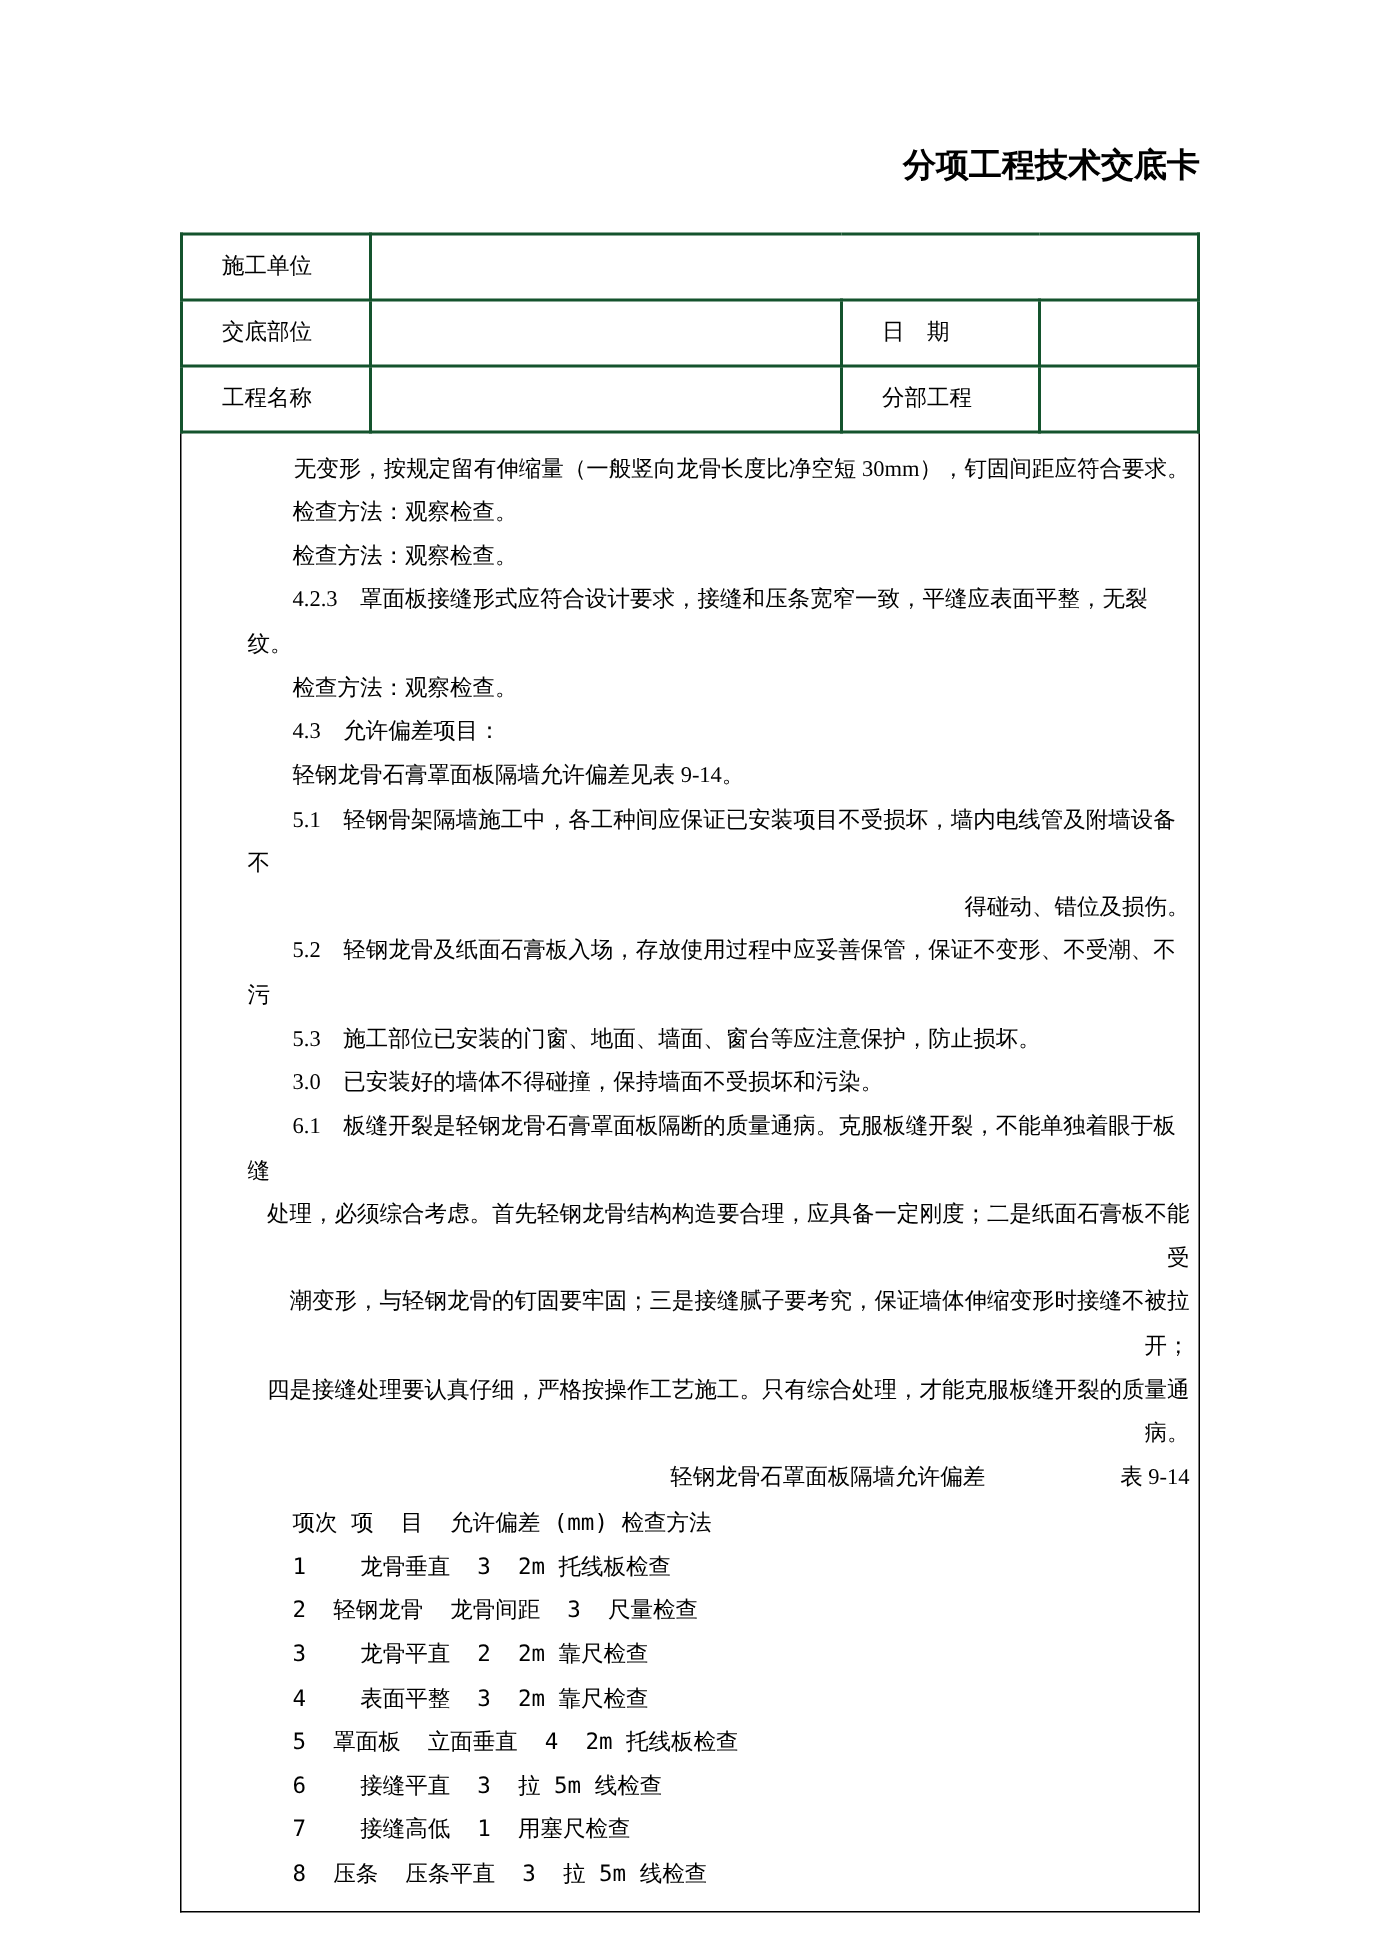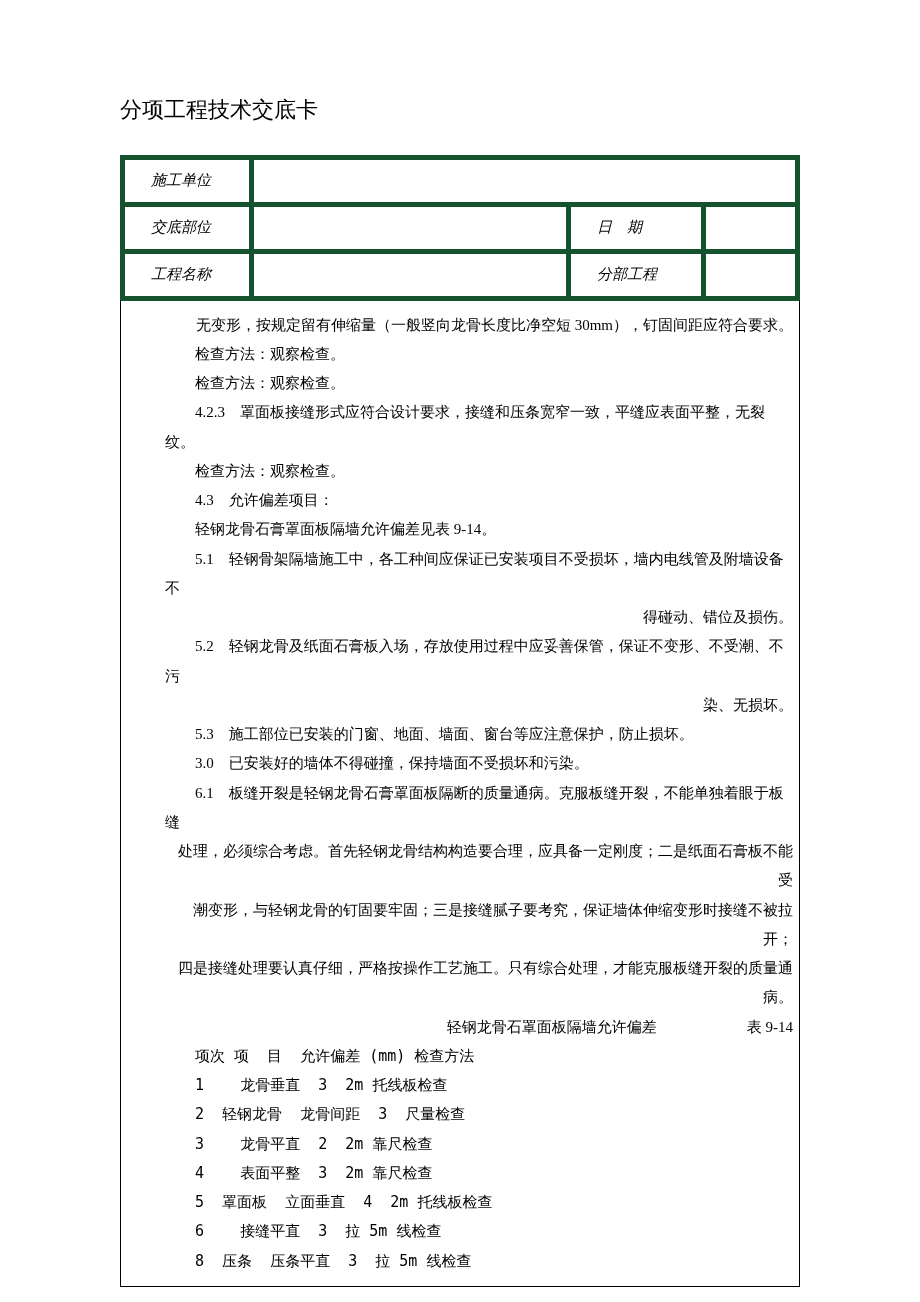--- a/index.html
+++ b/index.html
@@ -1,18 +1,18 @@
 <!DOCTYPE html>
 <html><head>
   <meta charset="utf-8">
   <style>
     body { font-family: 'SimSun', 'Songti SC', serif; margin: 0; padding: 80px 120px; font-size: 15px; color: #000; background: #fff; }
-    h1 { text-align: left; font-size: 22px; font-weight: normal; margin-bottom: 30px; }
+    h1 { text-align: right; font-size: 22px; font-weight: bold; margin-bottom: 30px; }
     table.head { border-collapse: collapse; width: 100%; }
-    table.head td { border: 5px solid #14532d; padding: 8px 26px; height: 26px; vertical-align: middle; font-style: italic; }
+    table.head td { border: 2px solid #14532d; padding: 8px 26px; height: 26px; vertical-align: middle; }
     .label-cell { width: 72px; }
     .content-box { border: 1px solid #000; border-top: none; padding: 10px 6px 10px 44px; line-height: 1.95; }
     .content-box p { margin: 0; text-indent: 2em; }
     .content-box p.noindent { text-indent: 0; text-align: right; }
     .tol-title { text-align: right; margin: 4px 0; }
     .tol-row { white-space: pre; font-family: 'SimSun', monospace; text-indent: 0; }
   </style>
 </head>
 <body>
 
@@ -43,30 +43,30 @@
   <p class="noindent">无变形，按规定留有伸缩量（一般竖向龙骨长度比净空短 30mm），钉固间距应符合要求。</p>
   <p>检查方法：观察检查。</p>
   <p>检查方法：观察检查。</p>
   <p>4.2.3 罩面板接缝形式应符合设计要求，接缝和压条宽窄一致，平缝应表面平整，无裂纹。</p>
   <p>检查方法：观察检查。</p>
   <p>4.3 允许偏差项目：</p>
   <p>轻钢龙骨石膏罩面板隔墙允许偏差见表 9-14。</p>
   <p>5.1 轻钢骨架隔墙施工中，各工种间应保证已安装项目不受损坏，墙内电线管及附墙设备不</p>
   <p class="noindent">得碰动、错位及损伤。</p>
   <p>5.2 轻钢龙骨及纸面石膏板入场，存放使用过程中应妥善保管，保证不变形、不受潮、不污</p>
-  <p class="noindent">染、无损坏。</p>
   <p>5.3 施工部位已安装的门窗、地面、墙面、窗台等应注意保护，防止损坏。</p>
   <p>3.0 已安装好的墙体不得碰撞，保持墙面不受损坏和污染。</p>
   <p>6.1 板缝开裂是轻钢龙骨石膏罩面板隔断的质量通病。克服板缝开裂，不能单独着眼于板缝</p>
   <p class="noindent">处理，必须综合考虑。首先轻钢龙骨结构构造要合理，应具备一定刚度；二是纸面石膏板不能受</p>
   <p class="noindent">潮变形，与轻钢龙骨的钉固要牢固；三是接缝腻子要考究，保证墙体伸缩变形时接缝不被拉开；</p>
   <p class="noindent">四是接缝处理要认真仔细，严格按操作工艺施工。只有综合处理，才能克服板缝开裂的质量通病。</p>
   <p class="tol-title">轻钢龙骨石罩面板隔墙允许偏差      表 9-14</p>
   <p class="tol-row">项次 项  目  允许偏差 (mm) 检查方法</p>
   <p class="tol-row">1    龙骨垂直  3  2m 托线板检查</p>
   <p class="tol-row">2  轻钢龙骨  龙骨间距  3  尺量检查</p>
   <p class="tol-row">3    龙骨平直  2  2m 靠尺检查</p>
   <p class="tol-row">4    表面平整  3  2m 靠尺检查</p>
   <p class="tol-row">5  罩面板  立面垂直  4  2m 托线板检查</p>
   <p class="tol-row">6    接缝平直  3  拉 5m 线检查</p>
+  <p class="tol-row">7    接缝高低  1  用塞尺检查</p>
   <p class="tol-row">8  压条  压条平直  3  拉 5m 线检查</p>
 
 </div>
 
 </body></html>

